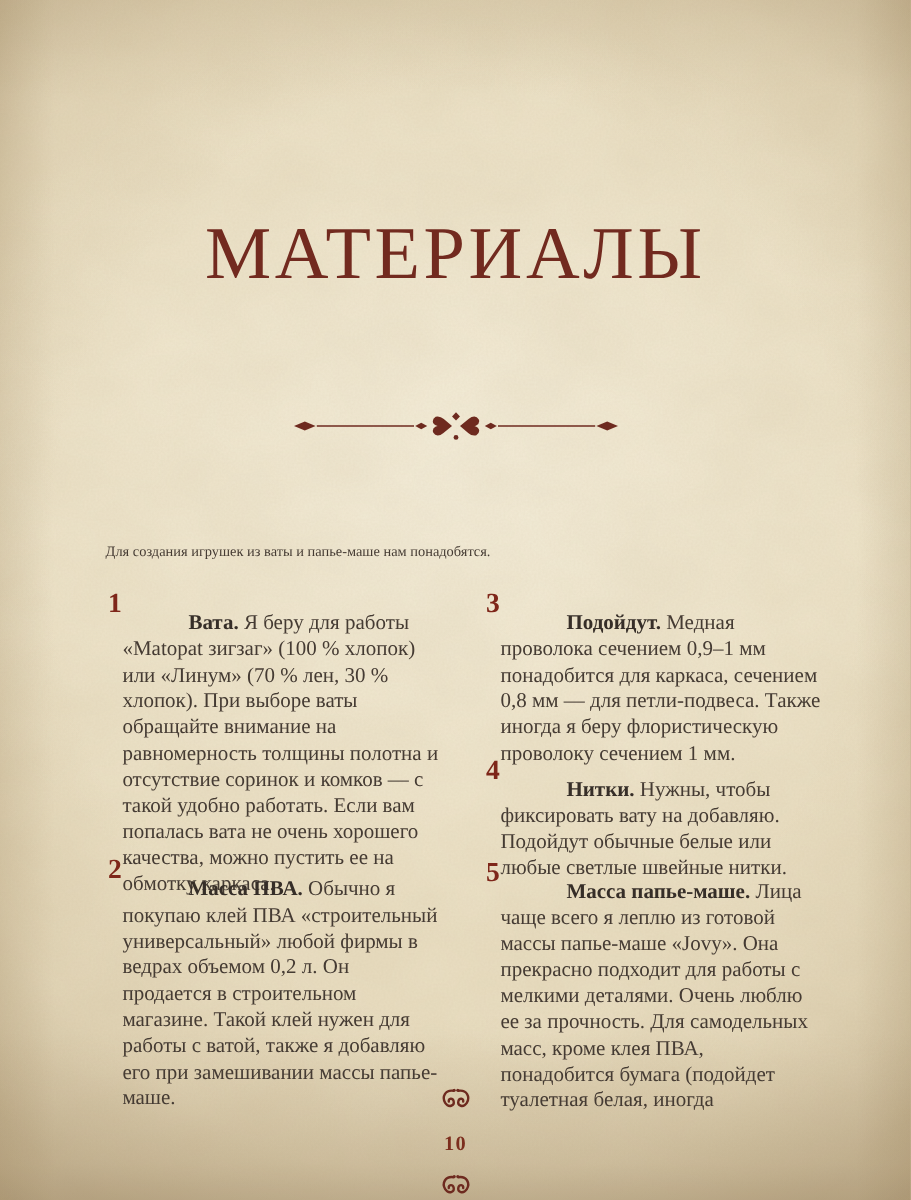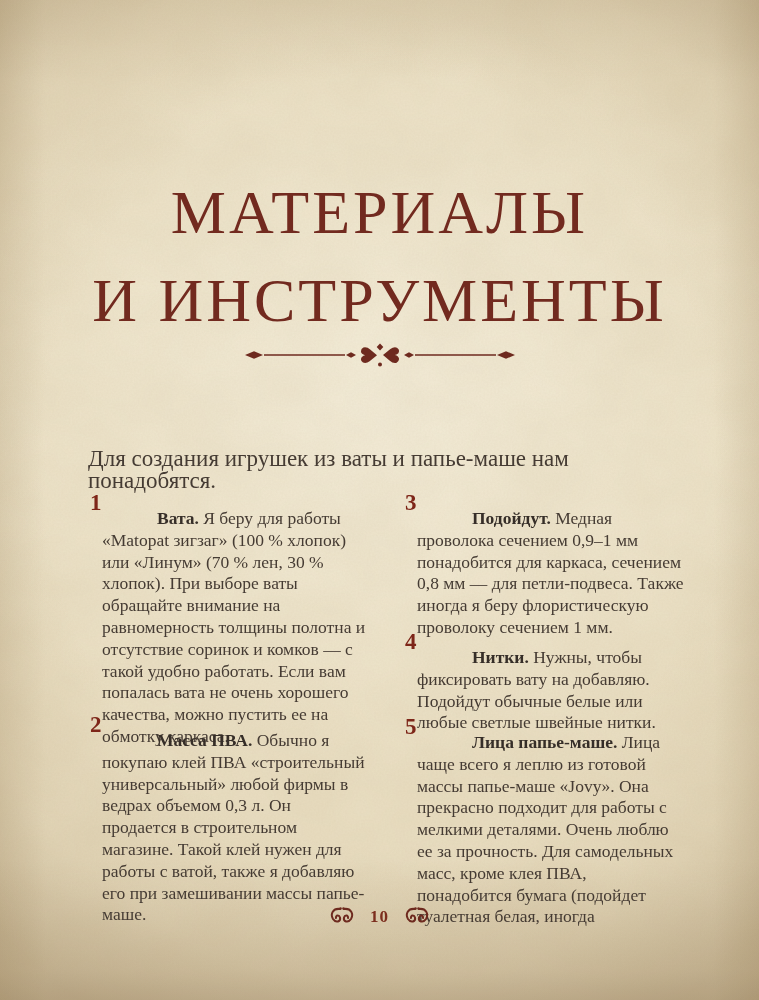--- a/index.html
+++ b/index.html
@@ -24,38 +24,38 @@
     position:absolute;left:0;right:0;top:168px;
     text-align:center;
     color:#722a1f;
     font-size:62px;line-height:88px;
     letter-spacing:3px;
     font-weight:400;
   }
   .divider{position:absolute;left:50%;top:340px;transform:translateX(-50%);}
   .intro{
     position:absolute;left:88px;top:448px;width:600px;
-    color:#453b33;font-size:23px;line-height:22px;
+    color:#453b33;font-size:12px;line-height:22px;
   }
   .col{position:absolute;top:494px;width:292px;}
   .col-left{left:88px;}
   .col-right{left:403px;width:296px;}
   .item{position:absolute;left:0;right:0;}
   .item p{
     margin:14px;text-indent:55px;
     color:#453b33;font-size:17.5px;line-height:21.8px;
   }
   .item .head{font-weight:700;color:#362e28;}
   .item .num{
     position:absolute;left:2px;top:-3px;
     color:#7e2619;font-weight:700;font-size:23px;line-height:24px;
   }
   .footer{
     position:absolute;left:0;right:0;top:906px;
-    display:flex;justify-content:center;align-items:center;gap:15px;
+    display:flex;justify-content:center;align-items:center;gap:15px;flex-direction:column;
   }
   .page-number{color:#7c2e1e;font-size:17px;font-weight:700;letter-spacing:1px;}
   .fleuron{display:block;}
 </style>
 </head>
 <body>
 
 <div class="page">
 
   <svg class="texture" width="759" height="1000" aria-hidden="true">
@@ -69,21 +69,20 @@
         <feColorMatrix in="n" type="matrix" values="0 0 0 0 0.45  0 0 0 0 0.36  0 0 0 0 0.22  0 0 0 0.10 0"></feColorMatrix>
       </filter>
     </defs>
     <rect width="759" height="1000" filter="url(#mottle)"></rect>
     <rect width="759" height="1000" filter="url(#grain)"></rect>
   </svg>
   <div class="vignette"></div>
 
   <div class="title">
     <div>МАТЕРИАЛЫ</div>
-    <div>И ИНСТРУМЕНТЫ</div>
   </div>
 
   <svg class="divider" width="270" height="30" viewBox="0 0 270 30" aria-hidden="true">
     <g fill="#6e2a1f" stroke="none">
       <polygon points="0,15 9,11.2 18,15 9,18.8"></polygon>
       <polygon points="252,15 261,11.2 270,15 261,18.8"></polygon>
       <polygon points="101,15 106,12.2 111,15 106,17.8"></polygon>
       <polygon points="159,15 164,12.2 169,15 164,17.8"></polygon>
       <polygon points="135,3.5 138.3,7 135,10.5 131.7,7"></polygon>
       <circle cx="135" cy="24.5" r="2"></circle>
@@ -98,38 +97,38 @@
 
   <div class="col col-left">
     <div class="item" style="top:0;">
       <span class="num">1</span>
       <p><span class="head">Вата.</span>
          <span>Я беру для работы «Matopat зигзаг» (100 % хлопок) или «Линум» (70 % лен, 30 % хлопок). При выборе ваты обращайте внимание на равномерность толщины полотна и отсутствие соринок и комков — с такой удобно работать. Если вам попалась вата не очень хорошего качества, можно пустить ее на обмотку каркаса.</span></p>
     </div>
     <div class="item" style="top:222px;">
       <span class="num">2</span>
       <p><span class="head">Масса ПВА.</span>
-         <span>Обычно я покупаю клей ПВА «строительный универсальный» любой фирмы в ведрах объемом 0,3 л. Он продается в строительном магазине. Такой клей нужен для работы с ватой, также я добавляю его при замешивании массы папье-маше.</span></p>
+         <span>Обычно я покупаю клей ПВА «строительный универсальный» любой фирмы в ведрах объемом 0,2 л. Он продается в строительном магазине. Такой клей нужен для работы с ватой, также я добавляю его при замешивании массы папье-маше.</span></p>
     </div>
   </div>
 
   <div class="col col-right">
     <div class="item" style="top:0;">
       <span class="num">3</span>
       <p><span class="head">Подойдут.</span>
          <span>Медная проволока сечением 0,9–1 мм понадобится для каркаса, сечением 0,8 мм — для петли-подвеса. Также иногда я беру флористическую проволоку сечением 1 мм.</span></p>
     </div>
     <div class="item" style="top:139px;">
       <span class="num">4</span>
       <p><span class="head">Нитки.</span>
          <span>Нужны, чтобы фиксировать вату на добавляю. Подойдут обычные белые или любые светлые швейные нитки.</span></p>
     </div>
     <div class="item" style="top:224px;">
       <span class="num">5</span>
-      <p><span class="head">Лица папье-маше.</span>
+      <p><span class="head">Масса папье-маше.</span>
          <span>Лица чаще всего я леплю из готовой массы папье-маше «Jovy». Она прекрасно подходит для работы с мелкими деталями. Очень люблю ее за прочность. Для самодельных масс, кроме клея ПВА, понадобится бумага (подойдет туалетная белая, иногда</span></p>
     </div>
   </div>
 
   <div class="footer">
     <svg class="fleuron" width="26" height="22" viewBox="0 0 26 22" aria-hidden="true">
       <g fill="none" stroke="#6e2a1f" stroke-width="2" stroke-linecap="round">
         <path d="M11,3 C4,2 1,8 4,13 C7,17.5 12,15.5 11,11.5 C10.2,8.8 6.5,9 7,12"></path>
         <path d="M15,3 C22,2 25,8 22,13 C19,17.5 14,15.5 15,11.5 C15.8,8.8 19.5,9 19,12"></path>
       </g>

